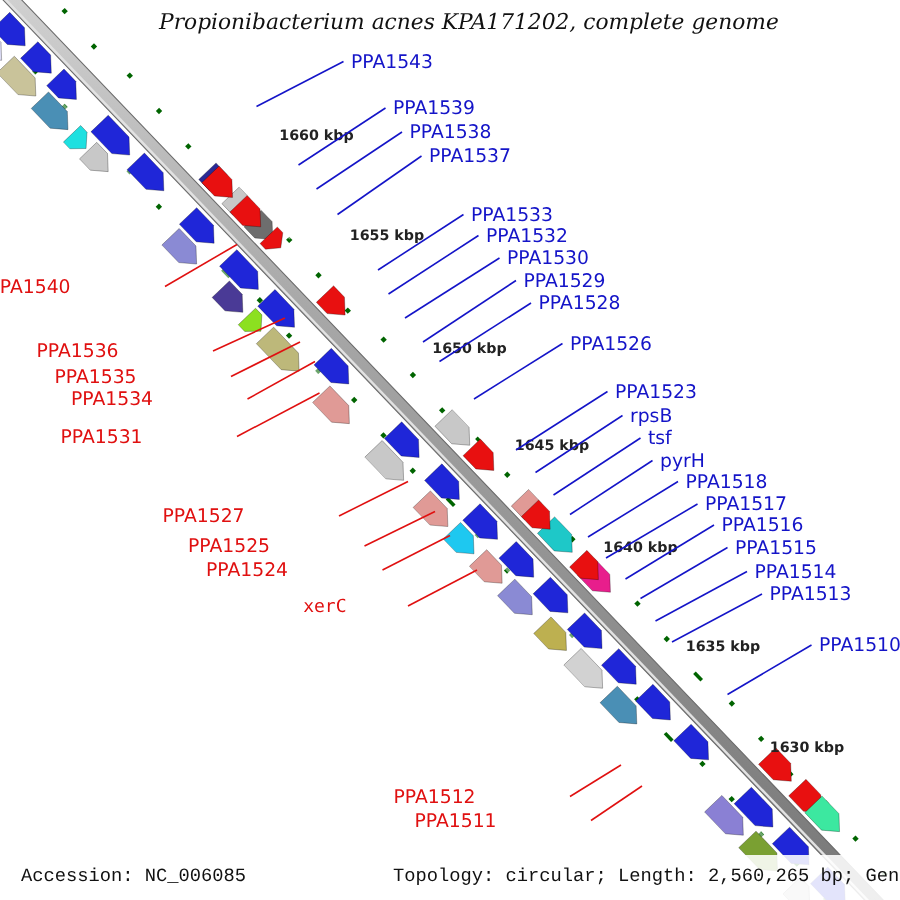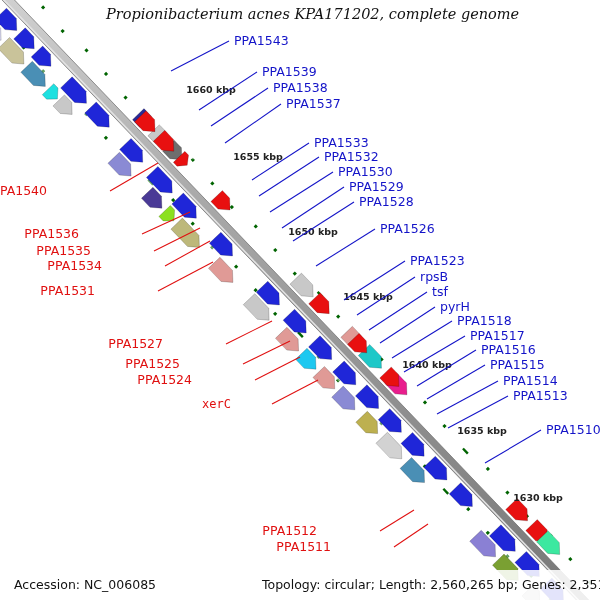--- a/index.html
+++ b/index.html
@@ -17,20 +17,21 @@
   .gene-label.rev{fill:#e01010;}
   .gene-label.mono{font-family:"DejaVu Sans Mono","Liberation Mono",monospace;font-size:12px;}
   .leader.fwd{stroke:#1414c8;stroke-width:1.05;fill:none;}
   .leader.rev{stroke:#e01010;stroke-width:1.05;fill:none;}
   .tick-label{font-family:"DejaVu Sans","Liberation Sans",sans-serif;
               font-size:9.5px;fill:#222222;font-weight:bold;}
 
   .footer{
     position:absolute;left:0;bottom:0;width:600px;height:30px;
     background:rgba(255,255,255,0.88);
+    font-family:Liberation Mono, monospace;
   }
   .footer .acc{position:absolute;left:14px;top:7px;font-size:12.5px;color:#111;}
   .footer .topo{position:absolute;left:262px;top:7px;font-size:12.5px;color:#111;
                 white-space:nowrap;}
 </style>
 </head>
 <body>
 
 <div id="stage">
 

